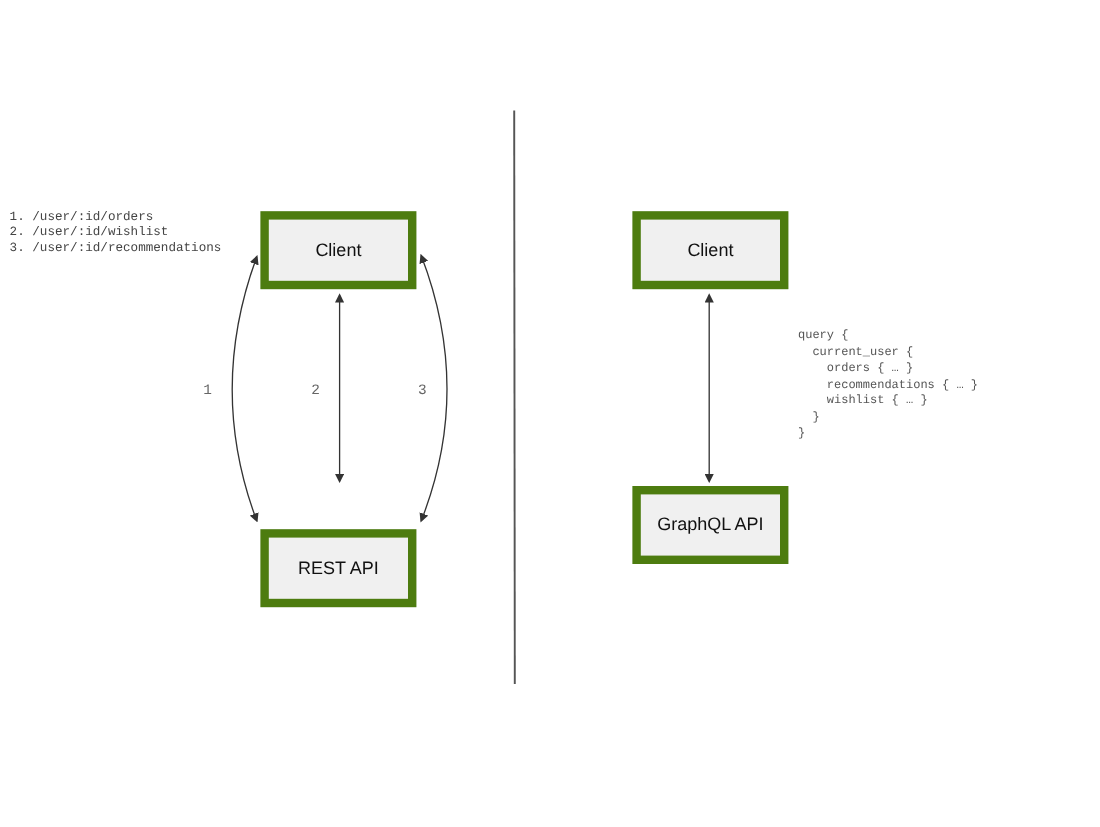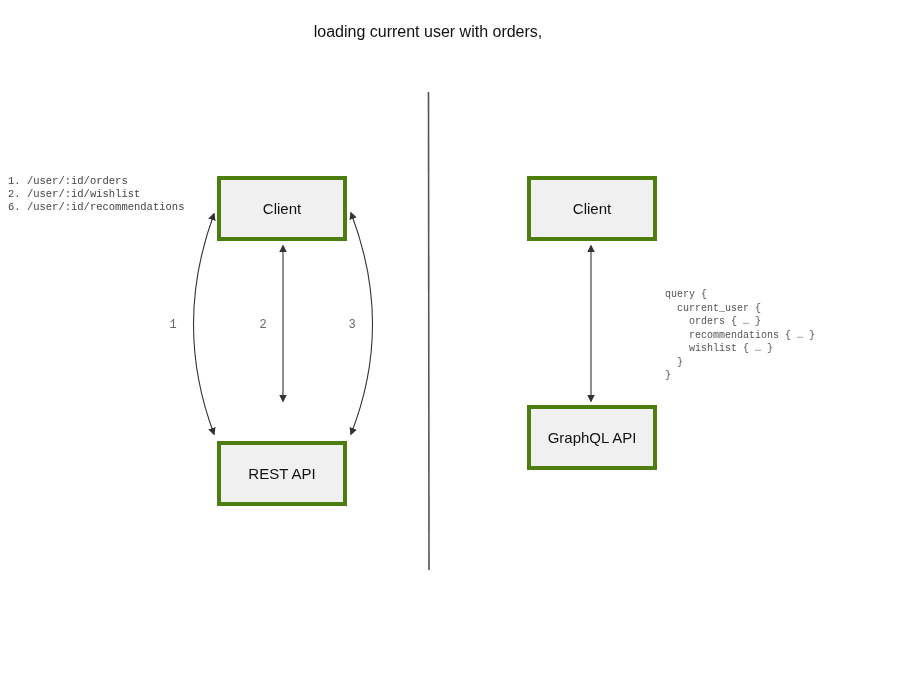--- a/index.html
+++ b/index.html
@@ -31,21 +31,21 @@
     top: 0;
     left: 0;
     width: 917px;
     height: 689px;
   }
   .node-box {
     position: absolute;
     width: 130px;
     height: 65px;
     background: #f0f0f0;
-    border: 4px solid #4d7c0f;
+    border: 7px solid #4d7c0f;
     box-sizing: border-box;
     display: flex;
     align-items: center;
     justify-content: center;
     font-size: 15px;
     color: #111111;
   }
   .box-client-left  { left: 217px; top: 176px; }
   .box-rest-api     { left: 217px; top: 405px; margin-top: 36px; }
   .box-client-right { left: 527px; top: 176px; }
@@ -70,36 +70,35 @@
     font-size: 12px;
     color: #666666;
   }
   .label-1 { left: 166px; top: 318px; }
   .label-2 { left: 256px; top: 318px; }
   .label-3 { left: 345px; top: 318px; }
 
   .query-code {
     position: absolute;
     left: 665px;
-    top: 288px;
+    top: 274px;
     margin: 0;
     font-family: "Liberation Mono", "DejaVu Sans Mono", monospace;
     font-size: 10px;
     line-height: 13.5px;
     color: #555555;
     white-space: pre;
   }
 </style>
 </head>
 <body>
 
 <div class="canvas">
 
   <div class="title">
-    <div>loading current user with orders,</div>
   </div>
 
   <svg class="connectors" viewBox="0 0 917 689" xmlns="http://www.w3.org/2000/svg">
     <defs>
       <marker id="ah" viewBox="0 0 10 10" refX="8" refY="5" markerWidth="7" markerHeight="7" orient="auto-start-reverse">
         <path d="M0,0 L10,5 L0,10 z" fill="#333333"></path>
       </marker>
     </defs>
 
     <line x1="428.5" y1="92" x2="429" y2="570" stroke="#555555" stroke-width="1.6"></line>
@@ -108,21 +107,21 @@
 
     <path d="M 283 246 L 283 401" fill="none" stroke="#333333" stroke-width="1.1" marker-start="url(#ah)" marker-end="url(#ah)"></path>
 
     <path d="M 351 213 Q 394 325 351 434" fill="none" stroke="#333333" stroke-width="1.1" marker-start="url(#ah)" marker-end="url(#ah)"></path>
 
     <path d="M 591 246 L 591 401" fill="none" stroke="#333333" stroke-width="1.1" marker-start="url(#ah)" marker-end="url(#ah)"></path>
   </svg>
 
   <pre class="endpoints">1. /user/:id/orders
 2. /user/:id/wishlist
-6. /user/:id/recommendations</pre>
+3. /user/:id/recommendations</pre>
 
   <div class="node-box box-client-left">
     <span>Client</span>
   </div>
   <div class="node-box box-rest-api">
     <span>REST API</span>
   </div>
 
   <div class="arrow-label label-1">1</div>
   <div class="arrow-label label-2">2</div>

